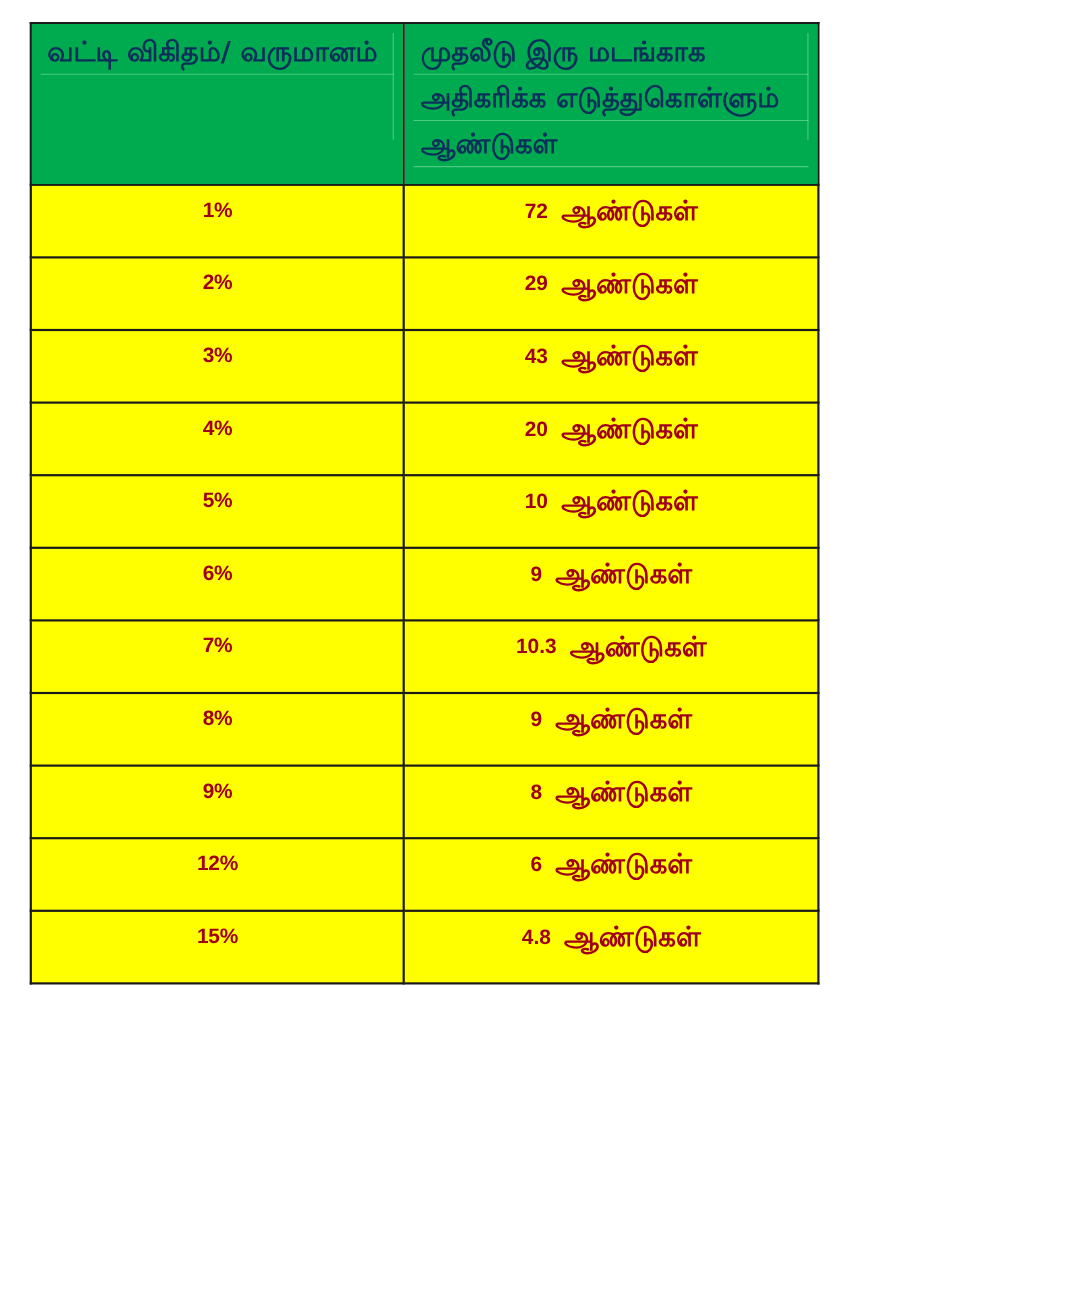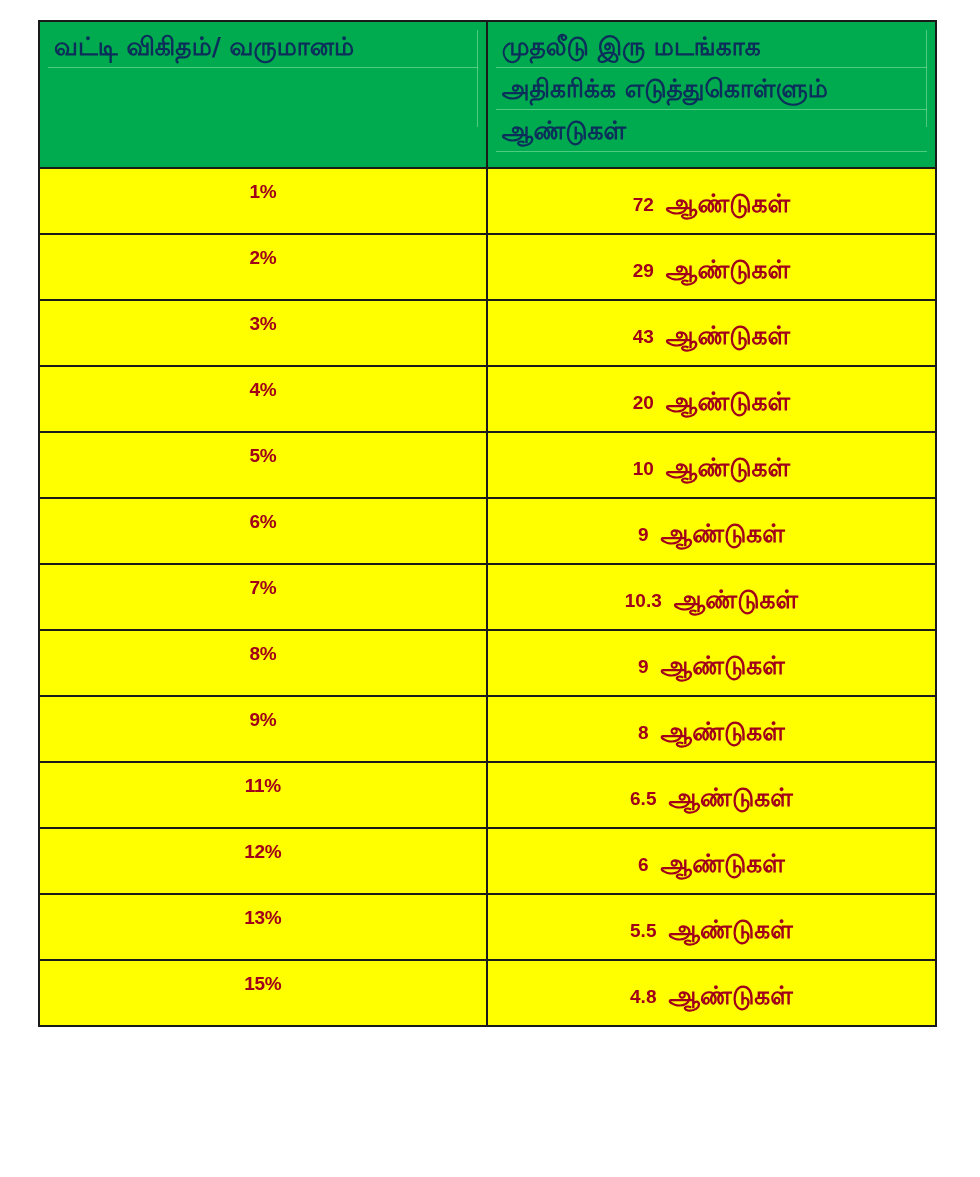--- a/index.html
+++ b/index.html
@@ -8,23 +8,23 @@
       background: #ffffff;
     }
     body {
       width: 980px;
       height: 1177px;
       position: relative;
       font-family: "DejaVu Sans", sans-serif;
     }
     .doc-table {
       position: absolute;
-      left: 38px;
+      left: 27px;
       top: 20px;
-      width: 899px;
+      width: 718px;
       border-collapse: collapse;
       border: 2px solid #111111;
     }
     .doc-table td, .doc-table th {
       border: 2px solid #1a1a1a;
       padding: 0;
     }
     .col-rate { width: 449px; }
     .col-years { width: 450px; }
 
@@ -69,21 +69,21 @@
     }
     .rate-text {
       display: inline-block;
       font-family: "Liberation Sans", sans-serif;
       font-size: 19px;
       margin-top: 12px;
       letter-spacing: -0.3px;
     }
     .years-wrap {
       display: inline-block;
-      margin-top: 20px;
+      margin-top: 8px;
       white-space: nowrap;
     }
     .years-num {
       font-family: "Liberation Sans", sans-serif;
       font-size: 19px;
       margin-right: 12px;
       vertical-align: middle;
     }
     .years-unit {
       font-size: 25px;
@@ -211,52 +211,32 @@
       <span class="rate-text">9%</span>
     </td>
     <td class="row-cell">
       <span class="years-wrap">
         <span class="years-num">8</span><span class="years-unit">ஆண்டுகள்</span>
       </span>
     </td>
   </tr>
 
 
-  <tr>
-    <td class="row-cell">
-      <span class="rate-text">11%</span>
-    </td>
-    <td class="row-cell">
-      <span class="years-wrap">
-        <span class="years-num">6.5</span><span class="years-unit">ஆண்டுகள்</span>
-      </span>
-    </td>
-  </tr>
 
   <tr>
     <td class="row-cell">
       <span class="rate-text">12%</span>
     </td>
     <td class="row-cell">
       <span class="years-wrap">
         <span class="years-num">6</span><span class="years-unit">ஆண்டுகள்</span>
       </span>
     </td>
   </tr>
 
-  <tr>
-    <td class="row-cell">
-      <span class="rate-text">13%</span>
-    </td>
-    <td class="row-cell">
-      <span class="years-wrap">
-        <span class="years-num">5.5</span><span class="years-unit">ஆண்டுகள்</span>
-      </span>
-    </td>
-  </tr>
 
 
   <tr>
     <td class="row-cell">
       <span class="rate-text">15%</span>
     </td>
     <td class="row-cell">
       <span class="years-wrap">
         <span class="years-num">4.8</span><span class="years-unit">ஆண்டுகள்</span>
       </span>

